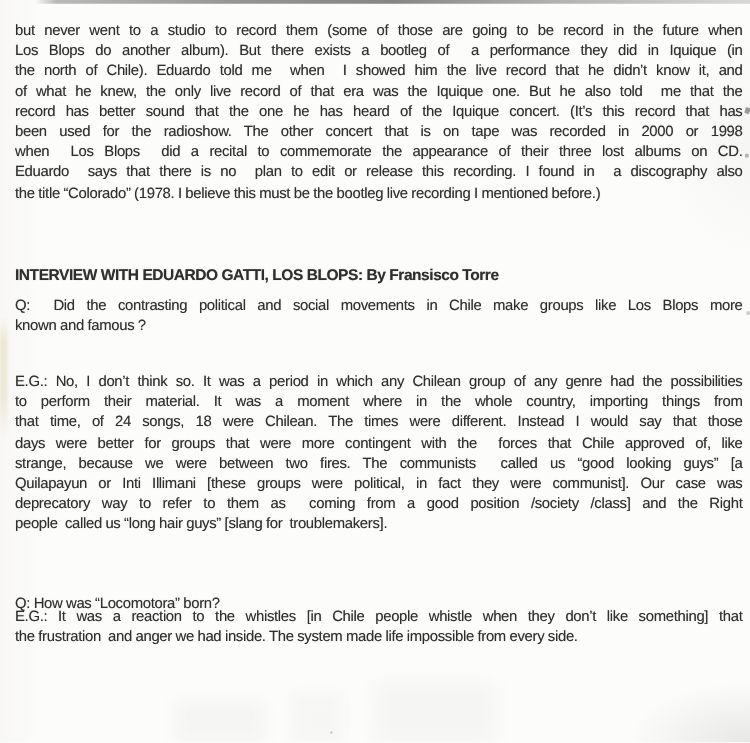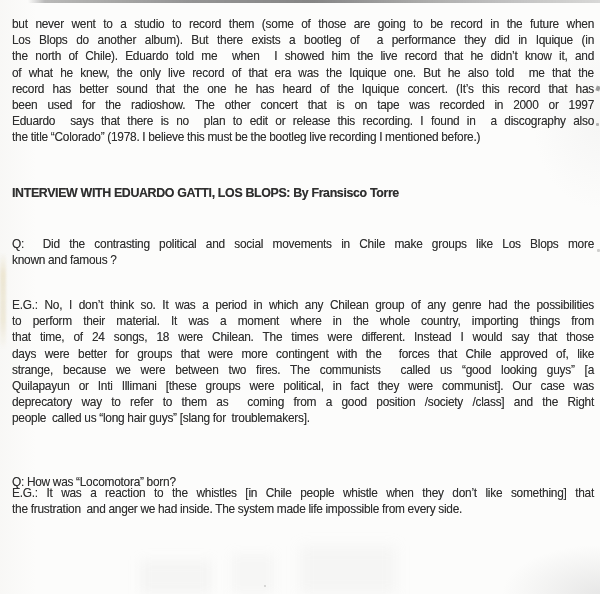--- a/index.html
+++ b/index.html
@@ -33,21 +33,21 @@
   }
   .ln {
     white-space: pre-wrap;
     text-align: justify;
     text-align-last: justify;
   }
   .textblock .ln:last-child { text-align-last: left; }
   .heading {
     position: absolute;
     left: 12px;
-    top: 185px;
+    top: 212px;
     margin: 0;
     width: 582px;
     color: var(--ink, #2f2f2f);
     font-size: 12.4px;
     font-weight: 700;
     letter-spacing: -0.35px;
     line-height: 16px;
     text-shadow: 0 0 0.6px rgba(30,30,30,0.5);
   }
   .p1 { top: 16px; }
@@ -96,21 +96,22 @@
   <div class="artifact bottom-band-2"></div>
   <div class="artifact bottom-band-3"></div>
   <div class="artifact bottom-speck"></div>
 
   <div class="textblock p1">
       <div class="ln">but never went to a studio to record them (some of those are going to be record in the future when</div>
       <div class="ln">Los Blops do another album). But there exists a bootleg of  a performance they did in Iquique (in</div>
       <div class="ln">the north of Chile). Eduardo told me  when  I showed him the live record that he didn’t know it, and</div>
       <div class="ln">of what he knew, the only live record of that era was the Iquique one. But he also told  me that the</div>
       <div class="ln">record has better sound that the one he has heard of the Iquique concert. (It’s this record that has</div>
-      <div class="ln">been used for the radioshow. The other concert that is on tape was recorded in 2000 or 1997</div>
+      <div class="ln">been used for the radioshow. The other concert that is on tape was recorded in 2000 or 1998</div>
+      <div class="ln">when  Los Blops  did a recital to commemorate the appearance of their three lost albums on CD.</div>
       <div class="ln">Eduardo  says that there is no  plan to edit or release this recording. I found in  a discography also</div>
       <div class="ln">the title “Colorado” (1978. I believe this must be the bootleg live recording I mentioned before.)</div>
     </div>
 
   <h2 class="heading">INTERVIEW WITH EDUARDO GATTI, LOS BLOPS: By Fransisco Torre</h2>
 
   <div class="textblock q1">
       <div class="ln">Q:  Did the contrasting political and social movements in Chile make groups like Los Blops more</div>
       <div class="ln">known and famous ?</div>
     </div>

